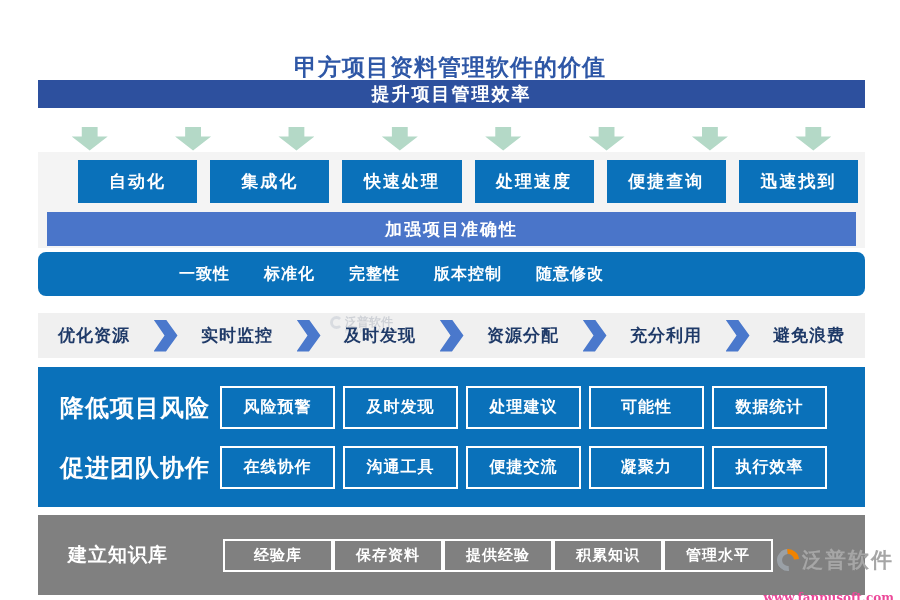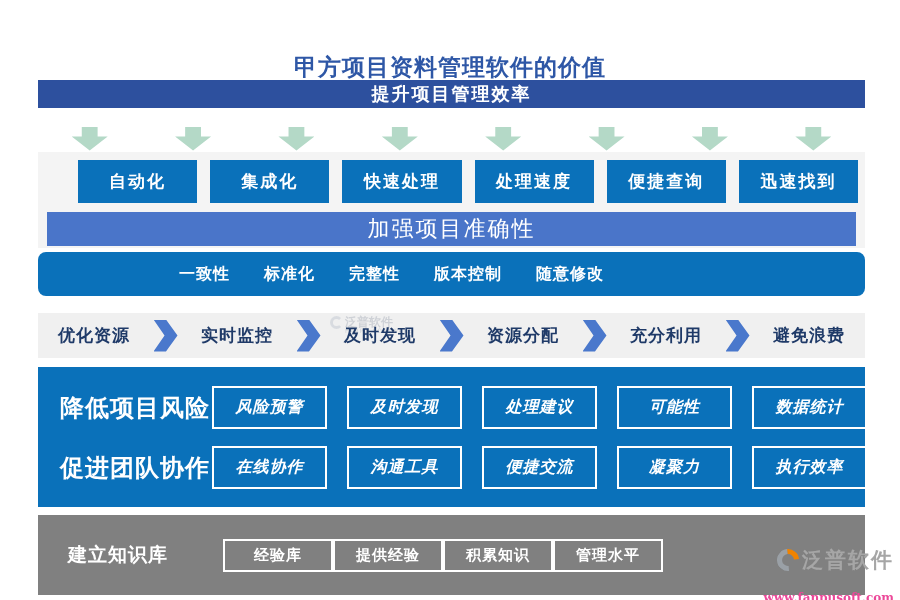--- a/index.html
+++ b/index.html
@@ -36,21 +36,21 @@
   .buttons-row {
     position: absolute; left: 7px; top: 8px; width: 813px; height: 43px;
     display: flex; gap: 13px; padding-left: 33px;
   }
   .blue-btn {
     flex: 1; background: #0a71ba; color: #fff; font-size: 17px; font-weight: bold;
     display: flex; align-items: center; justify-content: center; letter-spacing: 2px;
   }
   .banner2 {
     position: absolute; left: 9px; top: 60px; width: 809px; height: 34px;
-    background: #4a75c9; color: #fff; font-size: 22px; font-weight: normal;
+    background: #4a75c9; color: #fff; font-size: 17px; font-weight: bold;
     display: flex; align-items: center; justify-content: center; letter-spacing: 2px;
   }
 
   .rounded-blue {
     position: absolute; left: 38px; top: 252px; width: 827px; height: 44px;
     background: #0a71ba; border-radius: 8px;
     display: flex; align-items: center; justify-content: center; gap: 34px;
     padding-right: 120px;
   }
   .rounded-blue .item {
@@ -92,21 +92,21 @@
   .bb-row {
     position: absolute; left: 0; width: 100%; height: 43px;
     display: flex; align-items: center;
   }
   .bb-row1 { top: 19px; }
   .bb-row2 { top: 79px; }
   .bb-label {
     width: 152px; margin-left: 22px; color: #fff; font-size: 24px; font-weight: bold;
     letter-spacing: 1px; flex: none;
   }
-  .bb-boxes { display: flex; gap: 20px; margin-left: 0; font-style: italic; }
+  .bb-boxes { display: flex; gap: 8px; margin-left: 8px; }
   .white-box {
     width: 115px; height: 43px; border: 2px solid #ffffff;
     color: #fff; font-size: 16px; font-weight: bold; letter-spacing: 1px;
     display: flex; align-items: center; justify-content: center;
   }
 
   .gray-box {
     position: absolute; left: 38px; top: 515px; width: 827px; height: 80px;
     background: #808080; display: flex; align-items: center;
   }
@@ -220,20 +220,21 @@
         <div class="white-box">凝聚力</div>
         <div class="white-box">执行效率</div>
       </div>
     </div>
   </div>
 
   <div class="gray-box">
     <div class="gb-label">建立知识库</div>
     <div class="gb-boxes">
       <div class="gb-box">经验库</div>
+      <div class="gb-box">保存资料</div>
       <div class="gb-box">提供经验</div>
       <div class="gb-box">积累知识</div>
       <div class="gb-box">管理水平</div>
     </div>
   </div>
 
   <div class="logo">
     <div class="logo-top">
       <span class="logo-glyph"></span>
       <span class="logo-name">泛普软件</span>

